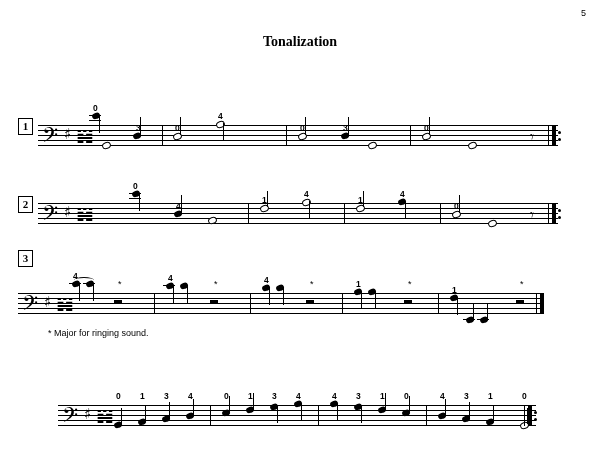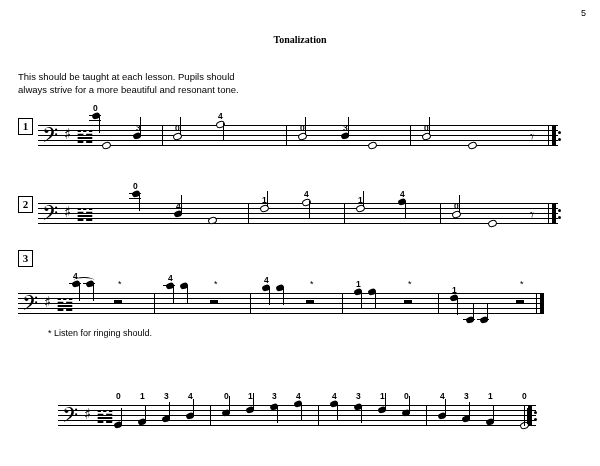--- a/index.html
+++ b/index.html
@@ -14,21 +14,21 @@
   .page { position:absolute; inset:0; }
 
   .page-number {
     position:absolute; right:14px; top:8px;
     font-size:9px; font-family:"Liberation Sans", sans-serif;
   }
 
   .title {
     position:absolute; left:0; right:0; top:34px;
     text-align:center;
-    font-weight:bold; font-size:10px;
+    font-weight:bold; font-size:14px;
     font-family:"Liberation Serif", serif;
   }
   .subtitle {
     position:absolute; left:0; right:0;
     text-align:center;
     font-weight:bold; font-size:13px;
     font-family:"Liberation Serif", serif;
   }
   .instructions {
     position:absolute; left:18px; top:70px;
@@ -134,24 +134,20 @@
 </style>
 </head>
 <body>
 
 <div class="page">
 
   <div class="page-number">5</div>
 
   <div class="title">Tonalization</div>
 
-  <div class="instructions">
-    <div>This should be taught at each lesson. Pupils should</div>
-    <div>always strive for a more beautiful and resonant tone.</div>
-  </div>
 
   <div class="sys-num" style="left:18px; top:118px;">1</div>
 
   <div class="staff" style="left:38px; top:125px; width:520px; height:21px;">
     <div class="line"></div>
     <div class="line"></div>
     <div class="line"></div>
     <div class="line"></div>
     <div class="line"></div>
 
@@ -373,21 +369,21 @@
       <div class="stem" style="left:469px; top:10px; height:16px;"></div>
       <div class="ledger" style="left:459px; top:26px;"></div>
     </div>
     <div class="star" style="left:502px; top:-14px;">*</div>
     <div class="rest-half" style="left:498px; top:7px;"></div>
 
     <div class="endbar-thin" style="left:518px;"></div>
     <div class="endbar-thick" style="left:522px;"></div>
   </div>
 
-  <div class="footnote">* Listen for ringing should.</div>
+  <div class="footnote">* Major for ringing sound.</div>
 
 
   <div class="staff" style="left:58px; top:405px; width:478px; height:21px;">
     <div class="line"></div>
     <div class="line"></div>
     <div class="line"></div>
     <div class="line"></div>
     <div class="line"></div>
 
     <div class="clef" style="left:4px; top:13px;">𝄢</div>

